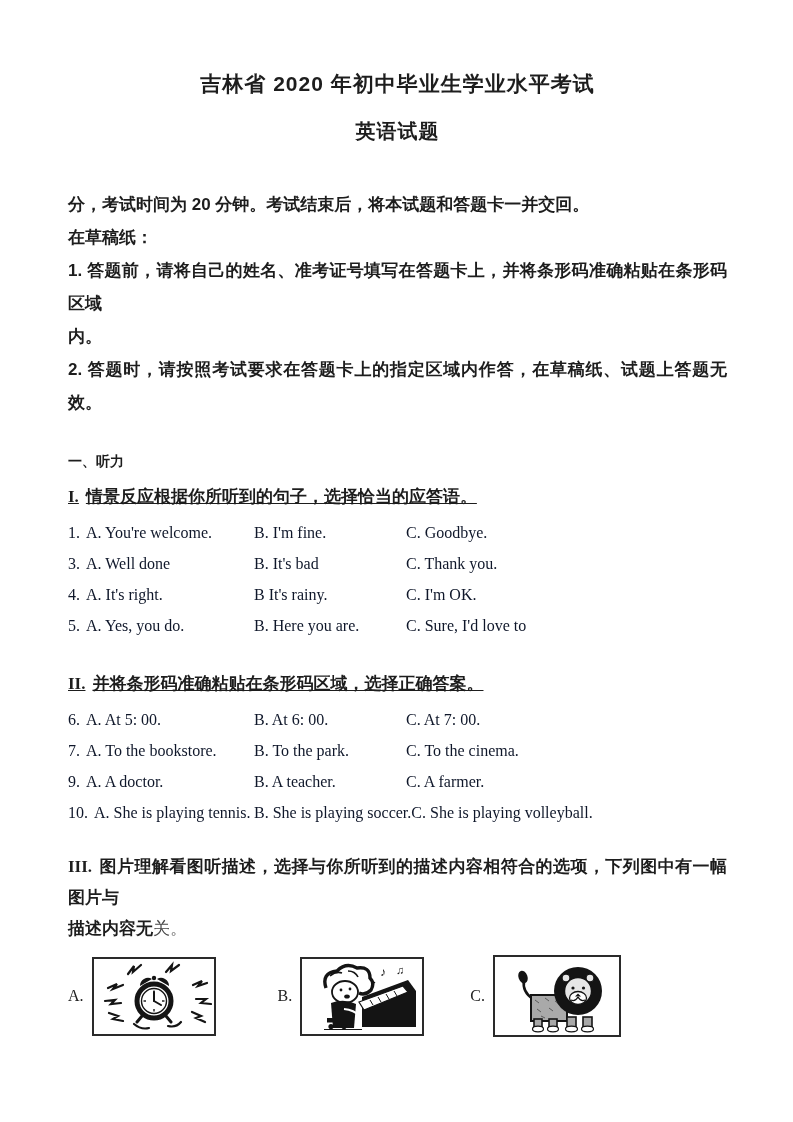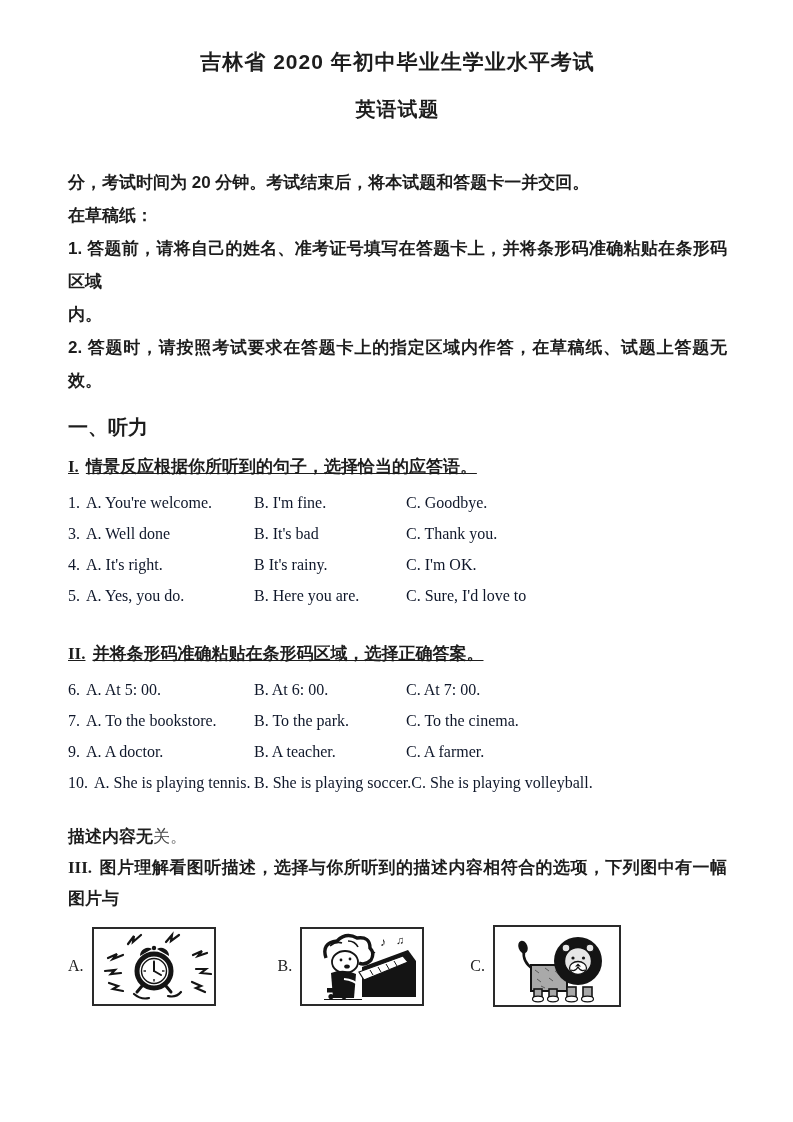--- a/index.html
+++ b/index.html
@@ -1,23 +1,23 @@
 <!DOCTYPE html>
 <html><head>
 <meta charset="utf-8">
 <style>
   html,body{margin:0;padding:0;background:#e9e9e9;}
   .page{position:relative;width:793px;height:1122px;margin:0 auto;background:#ffffff;
         color:#1d1d1d;font-family:"Liberation Sans","DejaVu Sans",sans-serif;overflow:hidden;}
   .content{padding:0 66px 0 68px;}
   .title{text-align:center;font-weight:bold;letter-spacing:1px;}
-  .title-1{padding-top:48px;font-size:21px;}
+  .title-1{padding-top:70px;font-size:21px;}
   .title-2{margin-top:20px;font-size:20px;}
   .intro{margin-top:43px;font-size:17px;font-weight:bold;line-height:33px;text-align:justify;}
-  .sec-heading{margin-top:17px;font-size:20px;font-weight:bold;}
+  .sec-heading{margin-top:34px;font-size:14px;font-weight:bold;}
   .part-heading{margin-top:13px;font-size:17px;font-weight:bold;line-height:26px;text-decoration:underline;}
   .part-label{font-family:"Liberation Serif","DejaVu Serif",serif;margin-right:7px;}
   .rows{margin-bottom:2px;}
   .opt-row{display:flex;margin-top:14px;font-family:"Liberation Serif","DejaVu Serif",serif;
            font-size:16px;line-height:17px;white-space:nowrap;color:#0f172a;}
   .opt-row .c1{display:inline-block;min-width:186px;}
   .opt-row .c2{display:inline-block;min-width:152px;}
   .opt-row .num{margin-right:6px;}
   .part2{margin-top:37px;}
   .part3{margin-top:30px;}
@@ -98,24 +98,24 @@
         </div>
         <div class="opt-row">
           <span class="c1"><span class="num">10.</span><span class="opt">A. She is playing tennis.</span></span>
           <span class="c2">B. She is playing soccer.</span>
           <span class="c3">C. She is playing volleyball.</span>
         </div>
       </div>
 
     <div class="part3">
       <div class="p3-line">
+        <span class="part-label">III.</span><span>图片理解看图听描述，选择与你所听到的描述内容相符合的选项，下列图中有一幅图片与</span>
+      </div>
+      <div class="p3-line">
         <span>描述内容无</span><span class="light">关。</span>
-      </div>
-      <div class="p3-line">
-        <span class="part-label">III.</span><span>图片理解看图听描述，选择与你所听到的描述内容相符合的选项，下列图中有一幅图片与</span>
       </div>
     </div>
 
     <div class="figures">
 
       <div class="fig fig-a">
         <span class="fig-label">A.</span>
         <div class="imgbox">
           <svg width="116" height="71" viewBox="0 0 116 71">
             <g stroke="#141414" stroke-width="2.2" fill="none" stroke-linecap="round">

